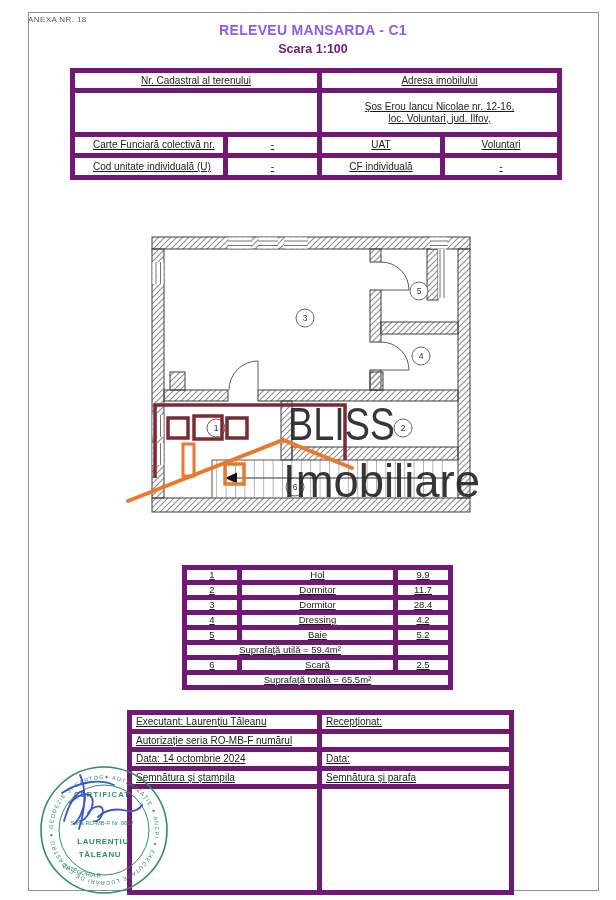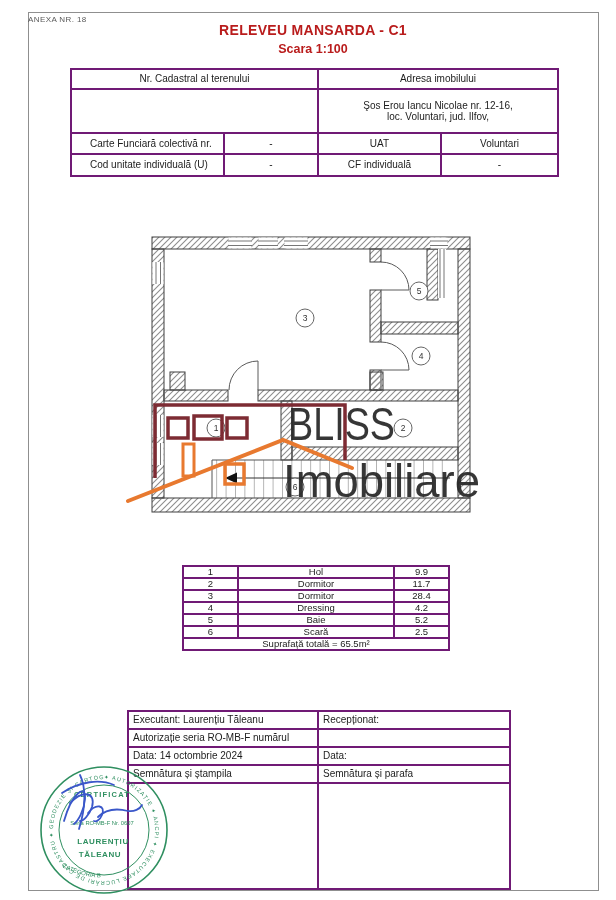--- a/index.html
+++ b/index.html
@@ -1,24 +1,24 @@
 <!DOCTYPE html>
 <html><head>
 <meta charset="utf-8">
 <style>
   html,body{margin:0;padding:0;}
   body{width:616px;height:900px;position:relative;background:#fff;
        font-family:"Liberation Sans",sans-serif;color:#1c1c1c;overflow:hidden;}
   .page{position:absolute;inset:0;background:#fff;}
   .frame{position:absolute;left:28px;top:12px;width:569px;height:877px;border:1px solid #8f8f8f;}
   .anexa{position:absolute;top:15px;left:28px;width:560px;font-size:8px;color:#5a5a5a;letter-spacing:.4px;}
-  .title{position:absolute;top:22px;left:28px;width:570px;text-align:center;font-size:14px;font-weight:bold;color:#b91c1c;letter-spacing:.3px;}
-  .scale{position:absolute;top:42px;left:28px;width:570px;text-align:center;font-size:12.5px;font-weight:600;color:#b91c1c;}
+  .title{position:absolute;top:22px;left:28px;width:570px;text-align:center;font-size:14px;font-weight:bold;color:#8b5cf6;letter-spacing:.3px;}
+  .scale{position:absolute;top:42px;left:28px;width:570px;text-align:center;font-size:12.5px;font-weight:600;color:#701a75;}
   table{border-collapse:collapse;table-layout:fixed;position:absolute;background:#fff;}
-  td,th{border:2px solid #701a75;text-align:center;padding:0;line-height:1.15;overflow:hidden;font-weight:normal;}
+  td,th{border:5px solid #701a75;text-align:center;padding:0;line-height:1.15;overflow:hidden;font-weight:normal;text-decoration:underline;}
   .cad{left:70px;top:68px;width:487px;font-size:10px;}
   .cad .lbl{text-align:left;padding-left:18px;}
   .room{left:182px;top:565px;width:266px;font-size:9.5px;}
   .room td,.room th{line-height:1.05;}
   .sig{left:127px;top:710px;width:382px;font-size:10px;}
   .sig td{text-align:left;padding:1px 4px;vertical-align:middle;}
   .sig tr.tall td{vertical-align:top;}
   .plan-svg{position:absolute;left:120px;top:235px;}
   .stamp-svg{position:absolute;left:36px;top:763px;}
 </style>
@@ -198,20 +198,24 @@
       <td>4</td>
       <td>Dressing</td>
       <td>4.2</td>
     </tr>
     <tr style="height:11px">
       <td>5</td>
       <td>Baie</td>
       <td>5.2</td>
     </tr>
     <tr style="height:11px">
+      <td colspan="2">Suprafață utilă = 59.4m²</td>
+      <td></td>
+    </tr>
+    <tr style="height:11px">
       <td>6</td>
       <td>Scară</td>
       <td>2.5</td>
     </tr>
     <tr style="height:12px">
       <td colspan="3">Suprafață totală = 65.5m²</td>
     </tr>
   </tbody>
     </table>
 

